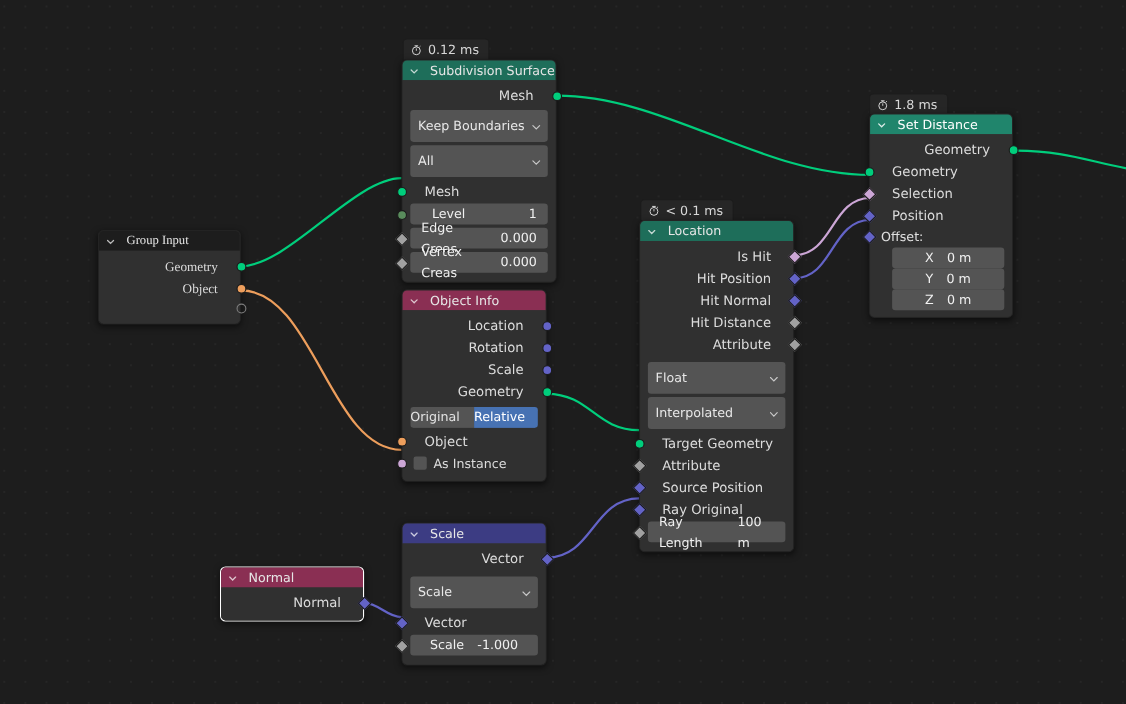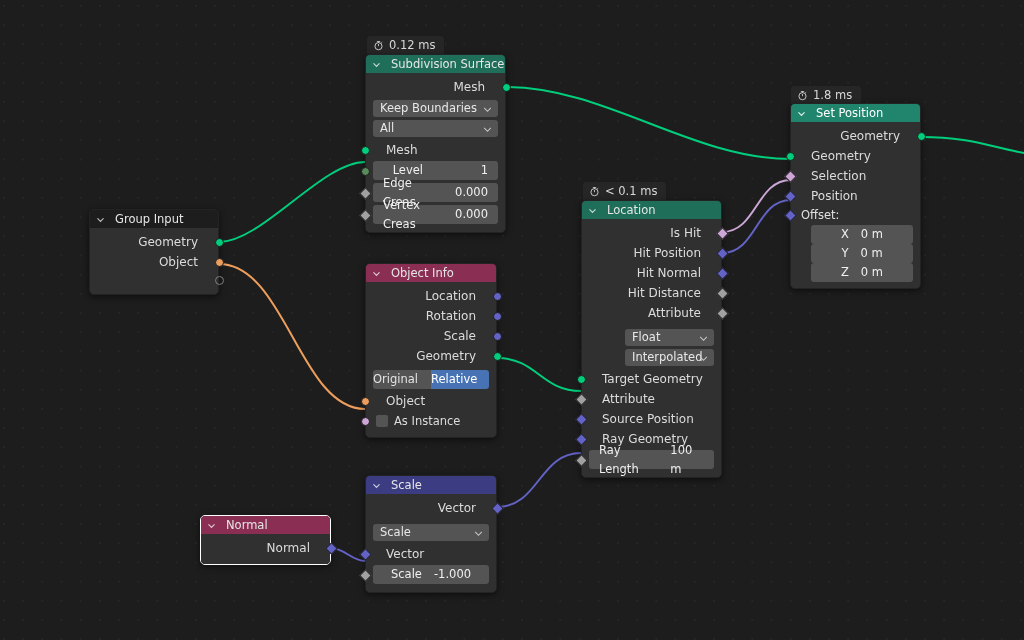--- a/index.html
+++ b/index.html
@@ -86,21 +86,21 @@
   .c-vec  { background:#6363c7; }
   .c-flt  { background:#a1a1a1; }
   .c-bool { background:#cca6d6; }
   .c-int  { background:#598c5c; }
 
   
   .wrap { padding:0 7px; }
   .drop {
     background:#545454;
     border-radius:3px;
-    height:17px;
+    height:29px;
     line-height:19px;
     margin:3px 0;
     padding:0 7px;
     font-size:11.5px;
     color:#e8e8e8;
     position:relative;
     display:flex;
     align-items:center;
   }
   .drop .dchev { position:absolute; right:6px; top:50%; margin-top:-3px; width:9px; height:7px; opacity:.85; }
@@ -198,21 +198,21 @@
   <svg class="clock" viewBox="0 0 16 16">
     <circle cx="8" cy="9" r="5.2" fill="none" stroke="#d8d8d8" stroke-width="1.3"></circle>
     <line x1="8" y1="9" x2="8" y2="5.8" stroke="#d8d8d8" stroke-width="1.2"></line>
     <line x1="8" y1="2.2" x2="8" y2="3.8" stroke="#d8d8d8" stroke-width="1.4"></line>
     <line x1="5.6" y1="2.4" x2="10.4" y2="2.4" stroke="#d8d8d8" stroke-width="1.3"></line>
     <line x1="12.2" y1="4" x2="13.4" y2="2.9" stroke="#d8d8d8" stroke-width="1.3"></line>
   </svg>
   <span>1.8 ms</span>
 </div>
 
-<div class="node" style="left:89px; top:209px; width:130px;">
+<div class="node" style="left:89px; top:209px; width:130px;font-family:Liberation Serif, serif;">
   <div class="node-header" style="background:#1d1d1d;">
     <svg class="chev" viewBox="0 0 10 10">
         <path d="M2 4 L5 7 L8 4" fill="none" stroke="#d6d6d6" stroke-width="1.3" stroke-linecap="round"></path>
       </svg>
     <span>Group Input</span>
   </div>
   <div class="node-body">
     <div class="row out">
       <span>Geometry</span>
       <span class="sock right circ c-geo"></span>
@@ -342,21 +342,21 @@
       <span class="sock right diam c-vec"></span>
     </div>
     <div class="row out">
       <span>Hit Distance</span>
       <span class="sock right diam c-flt"></span>
     </div>
     <div class="row out">
       <span>Attribute</span>
       <span class="sock right diam c-flt"></span>
     </div>
-    <div class="wrap" style="padding-top:3px;margin-left:36px;">
+    <div class="wrap" style="padding-top:3px;">
       <div class="drop">
         <span>Float</span>
         <svg class="dchev" viewBox="0 0 10 8">
             <path d="M1.5 2.5 L5 6 L8.5 2.5" fill="none" stroke="#dcdcdc" stroke-width="1.2" stroke-linecap="round"></path>
           </svg>
       </div>
       <div class="drop">
         <span>Interpolated</span>
         <svg class="dchev" viewBox="0 0 10 8">
             <path d="M1.5 2.5 L5 6 L8.5 2.5" fill="none" stroke="#dcdcdc" stroke-width="1.2" stroke-linecap="round"></path>
@@ -370,38 +370,38 @@
     <div class="row in">
       <span class="sock left diam c-flt"></span>
       <span>Attribute</span>
     </div>
     <div class="row in">
       <span class="sock left diam c-vec"></span>
       <span>Source Position</span>
     </div>
     <div class="row in">
       <span class="sock left diam c-vec"></span>
-      <span>Ray Geometry</span>
+      <span>Ray Original</span>
     </div>
     <div class="numrow">
       <span class="sock left diam c-flt" style="top:10px;"></span>
       <div class="field center-lbl">
         <span>Ray Length</span>
         <span>100 m</span>
       </div>
     </div>
   </div>
 </div>
 
 <div class="node" style="left:790px; top:103px; width:131px;">
   <div class="node-header bright" style="background:#20856c;">
     <svg class="chev" viewBox="0 0 10 10">
         <path d="M2 4 L5 7 L8 4" fill="none" stroke="#ffffff" stroke-width="1.3" stroke-linecap="round"></path>
       </svg>
-    <span>Set Position</span>
+    <span>Set Distance</span>
   </div>
   <div class="node-body">
     <div class="row out">
       <span>Geometry</span>
       <span class="sock right circ c-geo"></span>
     </div>
     <div class="row in">
       <span class="sock left circ c-geo"></span>
       <span>Geometry</span>
     </div>

